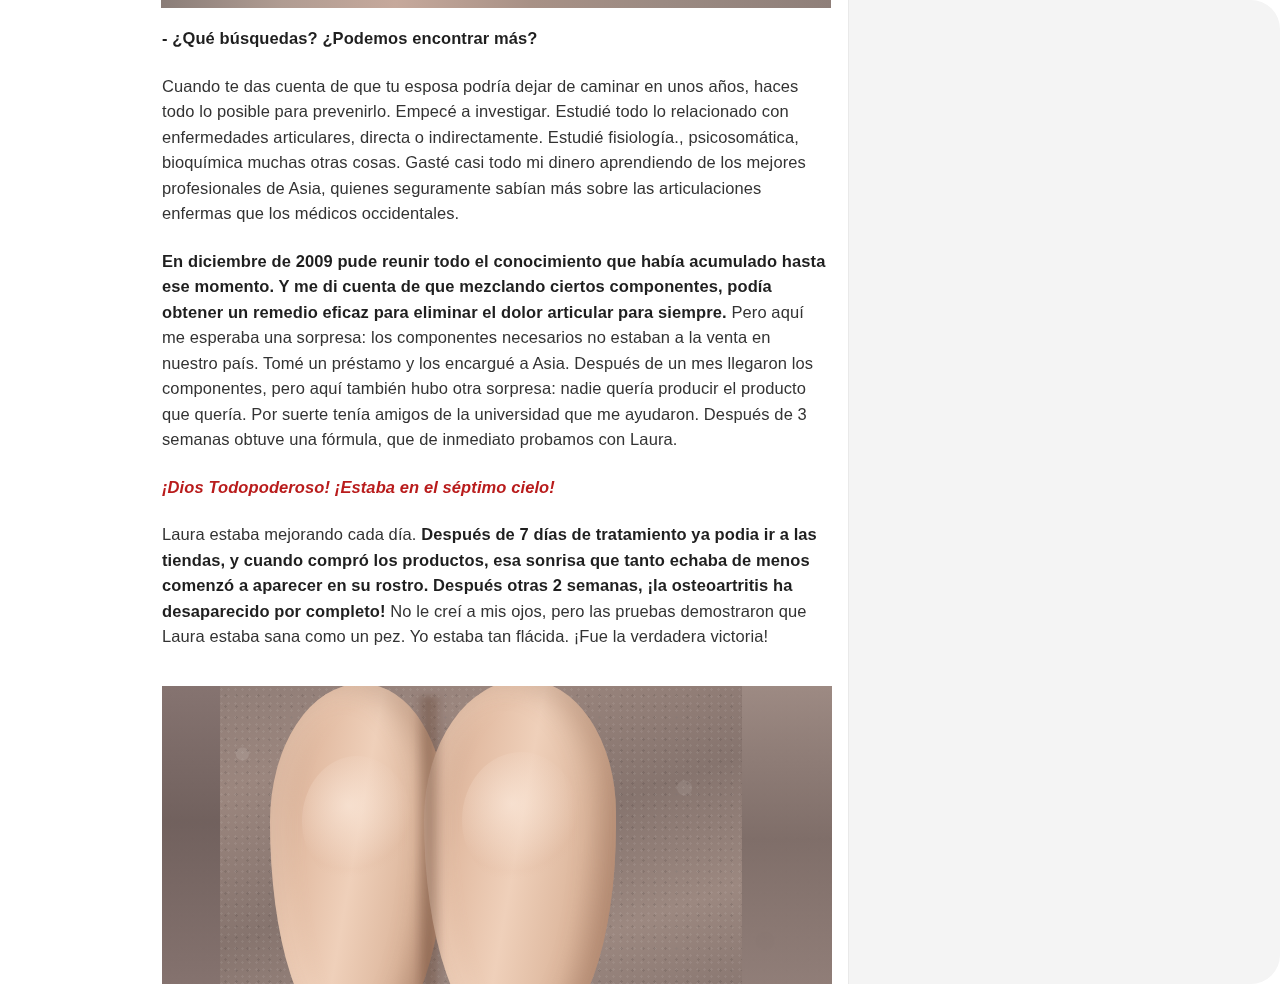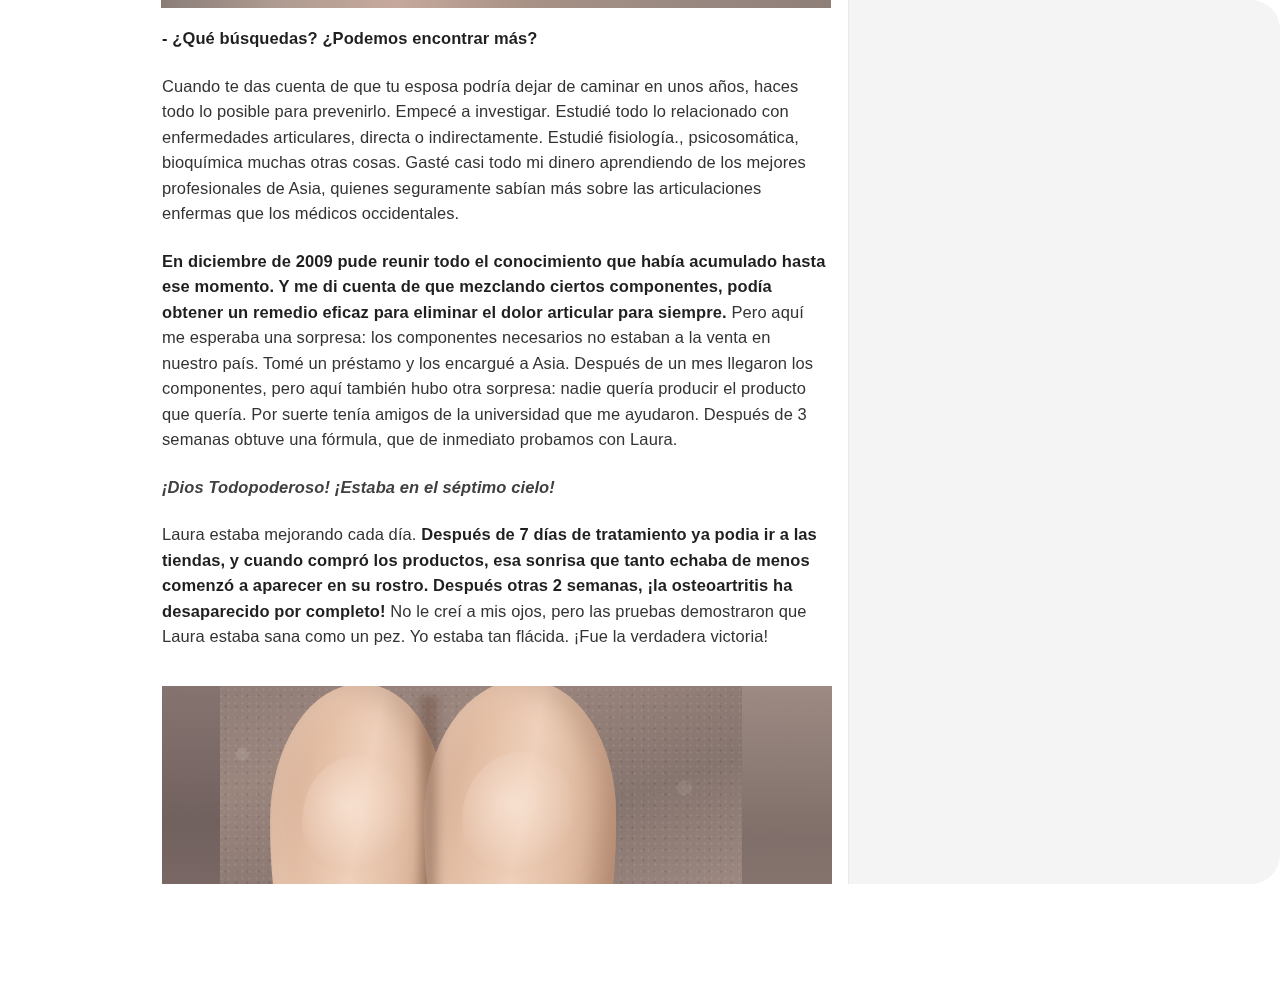--- a/index.html
+++ b/index.html
@@ -10,21 +10,21 @@
     height: 1000px;
     overflow: hidden;
   }
   body {
     font-family: "Liberation Sans", sans-serif;
     color: #2b2b2b;
   }
   .page {
     position: relative;
     width: 1280px;
-    height: 884px;
+    height: 984px;
     background: #ffffff;
     overflow: hidden;
     border-radius: 29px;
   }
   
   .right-gutter {
     position: absolute;
     top: 0;
     left: 848px;
     width: 432px;
@@ -73,21 +73,21 @@
     margin-top: 18px;
     margin-bottom: 22px;
   }
   .bold {
     font-weight: bold;
     color: #1f1f1f;
   }
   .bolditalic {
     font-weight: bold;
     font-style: italic;
-    color: #404040;
+    color: #b91c1c;
   }
   .photo {
     width: 670px;
     height: 340px;
     margin: 4px 0 0 0;
     position: relative;
     overflow: hidden;
     background: #7a6a64;
   }
   .photo .ground {

